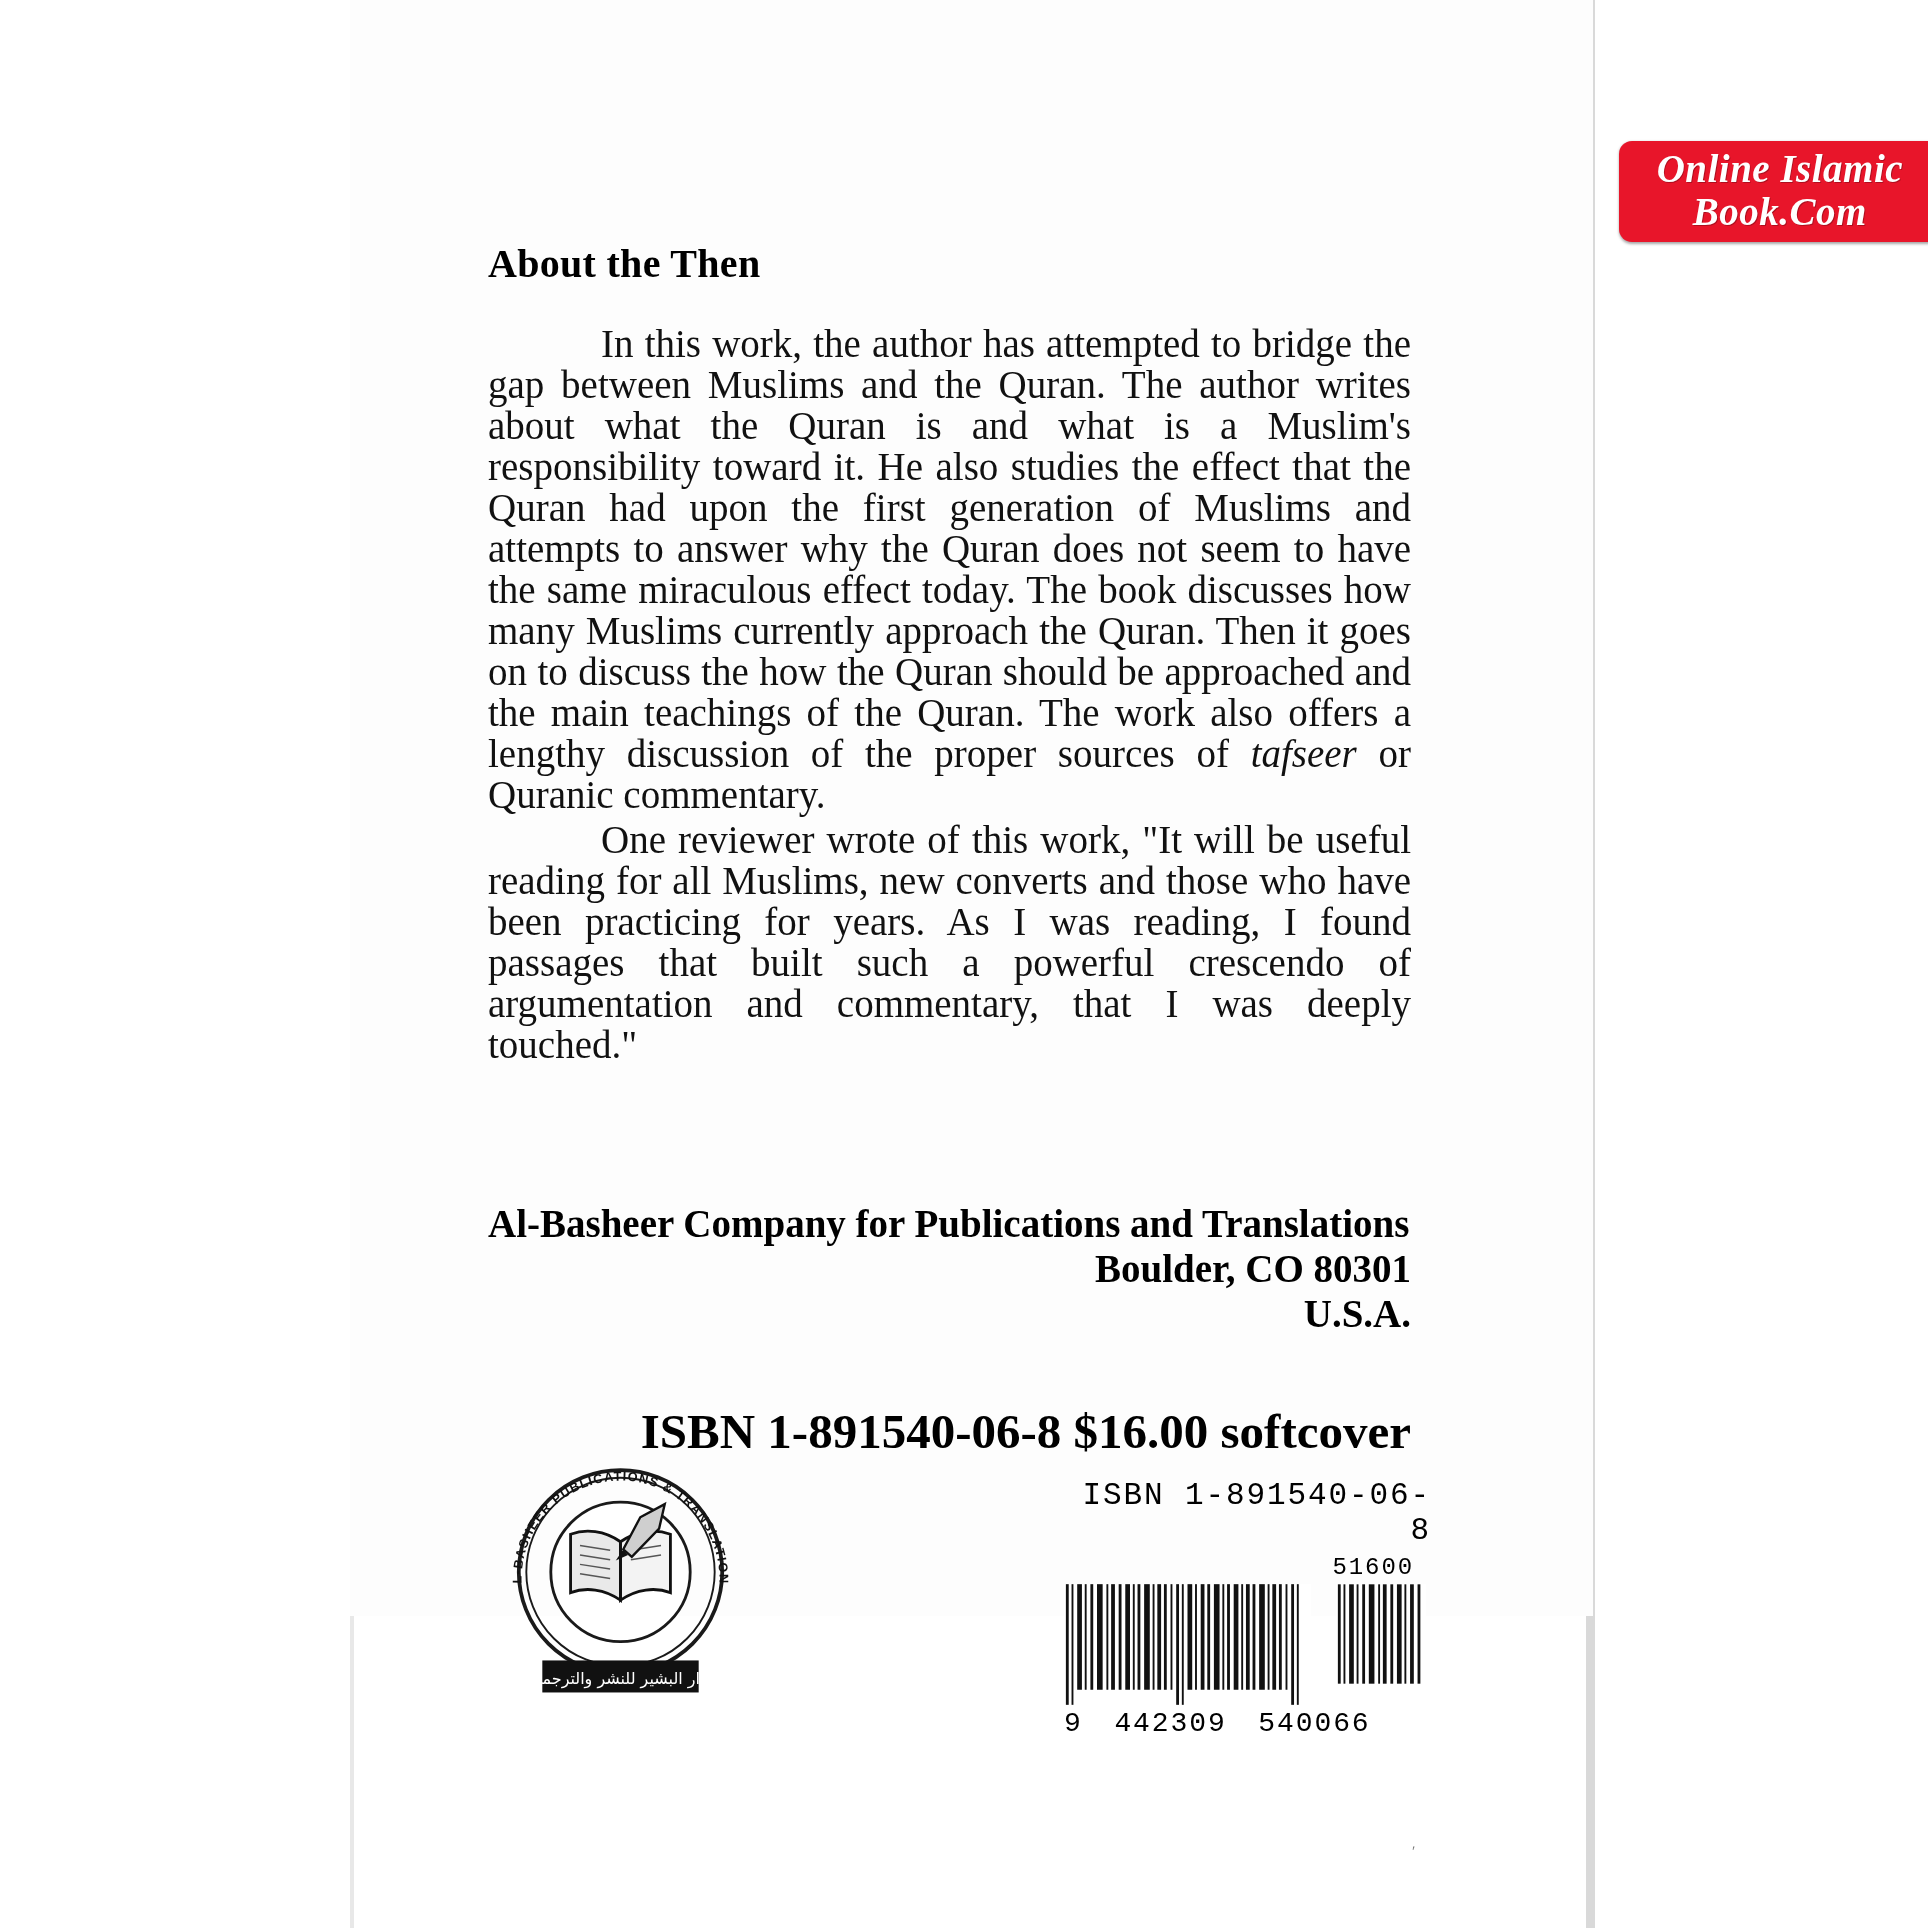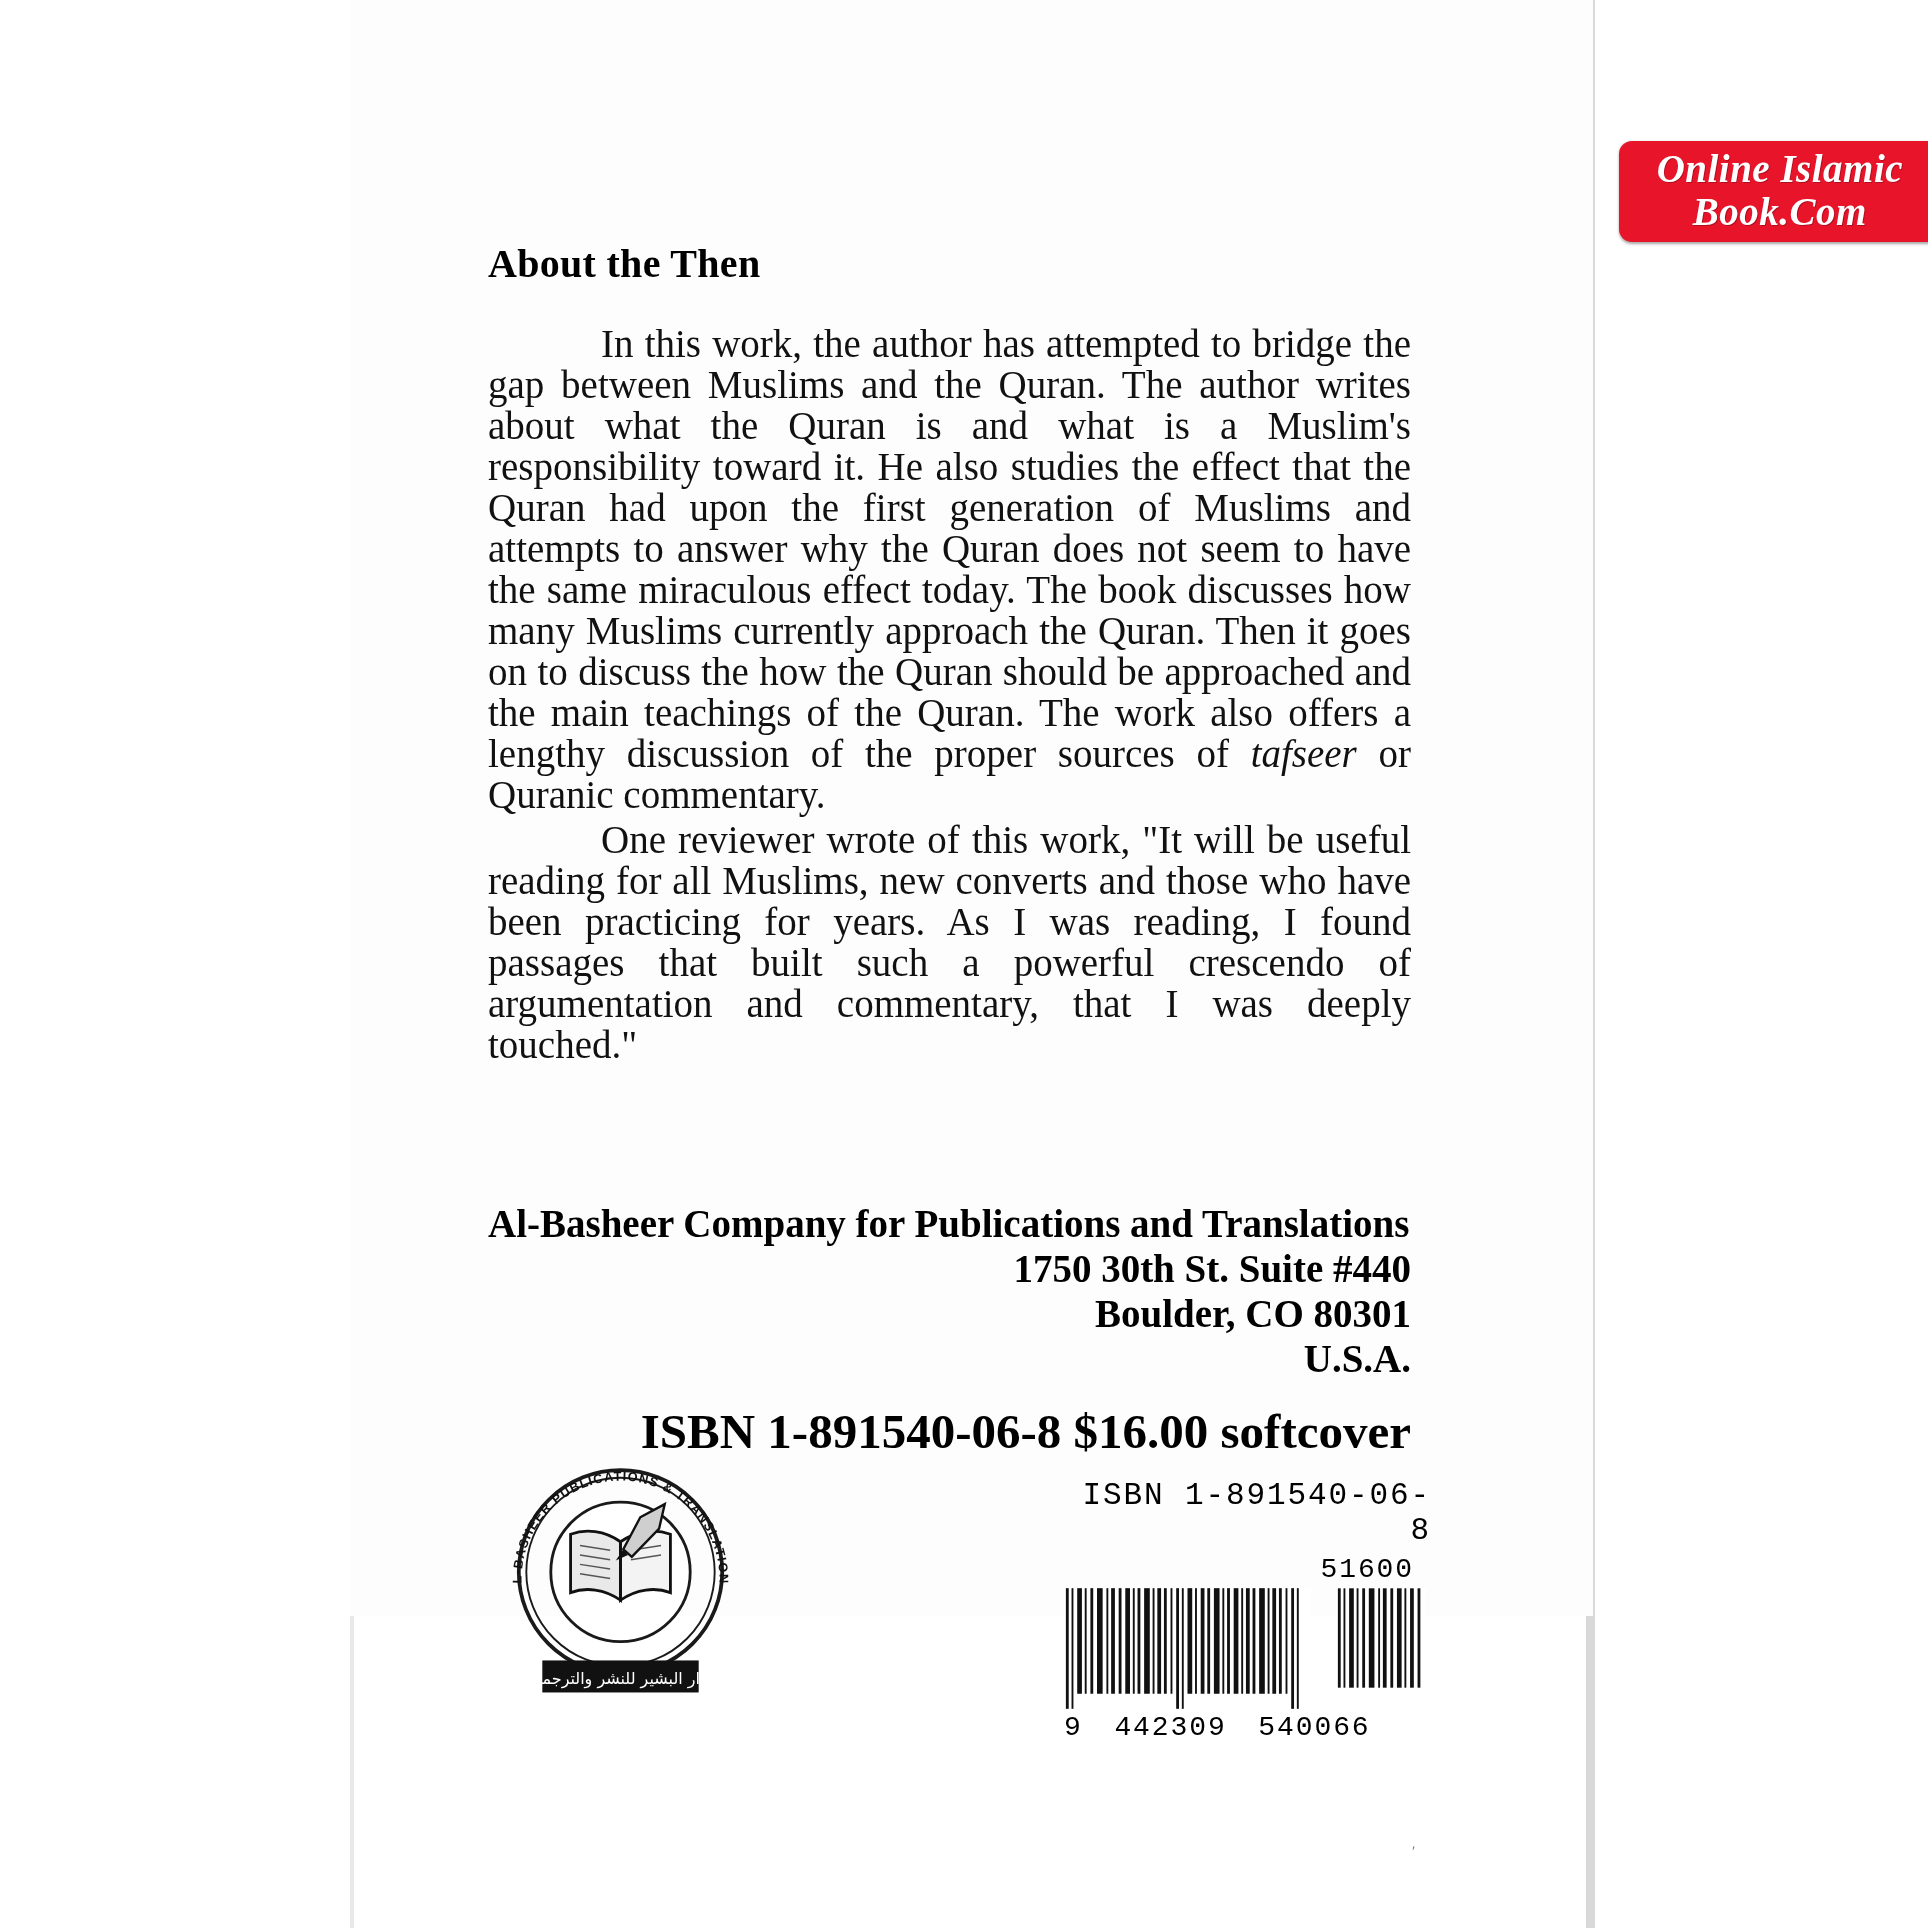--- a/index.html
+++ b/index.html
@@ -146,21 +146,21 @@
   }
   .barcode-isbn {
     font-family: "Liberation Mono", monospace;
     font-size: 31px;
     letter-spacing: 1.9px;
     margin: 0 0 5.6px 3.8px;
     text-align: right;
   }
   .barcode-addon-num {
     font-family: "Liberation Mono", monospace;
-    font-size: 28px;
+    font-size: 24px;
     letter-spacing: 1.9px;
     text-align: right;
     margin: 0 17px 3.8px 0;
   }
   .bars-row {
     display: flex;
     align-items: flex-start;
   }
   .bars-main { height: 121px; }
   .bars-addon { height: 100px; margin-left: 24.5px; }
@@ -199,21 +199,20 @@
 <div class="content">
   <h1 class="about-title">About the Then</h1>
 
   <p class="para"><span>In this  work, the author has attempted to bridge the gap between Muslims and the Quran. The author writes about what the Quran is and what is a Muslim's responsibility toward it.  He also studies the effect that the Quran had upon the first generation of Muslims and attempts to answer why the Quran does not seem to have the same  miraculous effect today. The book discusses how many Muslims  currently approach the Quran. Then it goes on to  discuss the how the Quran should be approached and the main teachings of the Quran. The work also offers a lengthy discussion of the proper sources of </span><em>tafseer</em><span> or Quranic commentary.</span></p>
 
   <p class="para">One reviewer wrote of this work, "It will be useful reading for  all Muslims, new converts and those who have been practicing for years.  As I was reading, I found passages that built such a powerful crescendo of argumentation and commentary, that I was deeply touched."</p>
 </div>
 
 <div class="publisher">
   <div class="line1">Al-Basheer Company for Publications and Translations</div>
-  <div>1750 30th St. Suite #440</div>
   <div>Boulder, CO   80301</div>
   <div>U.S.A.</div>
 </div>
 
 <div class="isbn-line">ISBN 1-891540-06-8 $16.00 softcover</div>
 
 <div class="seal">
   <svg width="243" height="247" viewBox="0 0 258 262" xmlns="http://www.w3.org/2000/svg" aria-hidden="true">
     <defs>
       <path id="arcTop" d="M 24,132 A 105,105 0 0 1 234,132" fill="none"></path>

